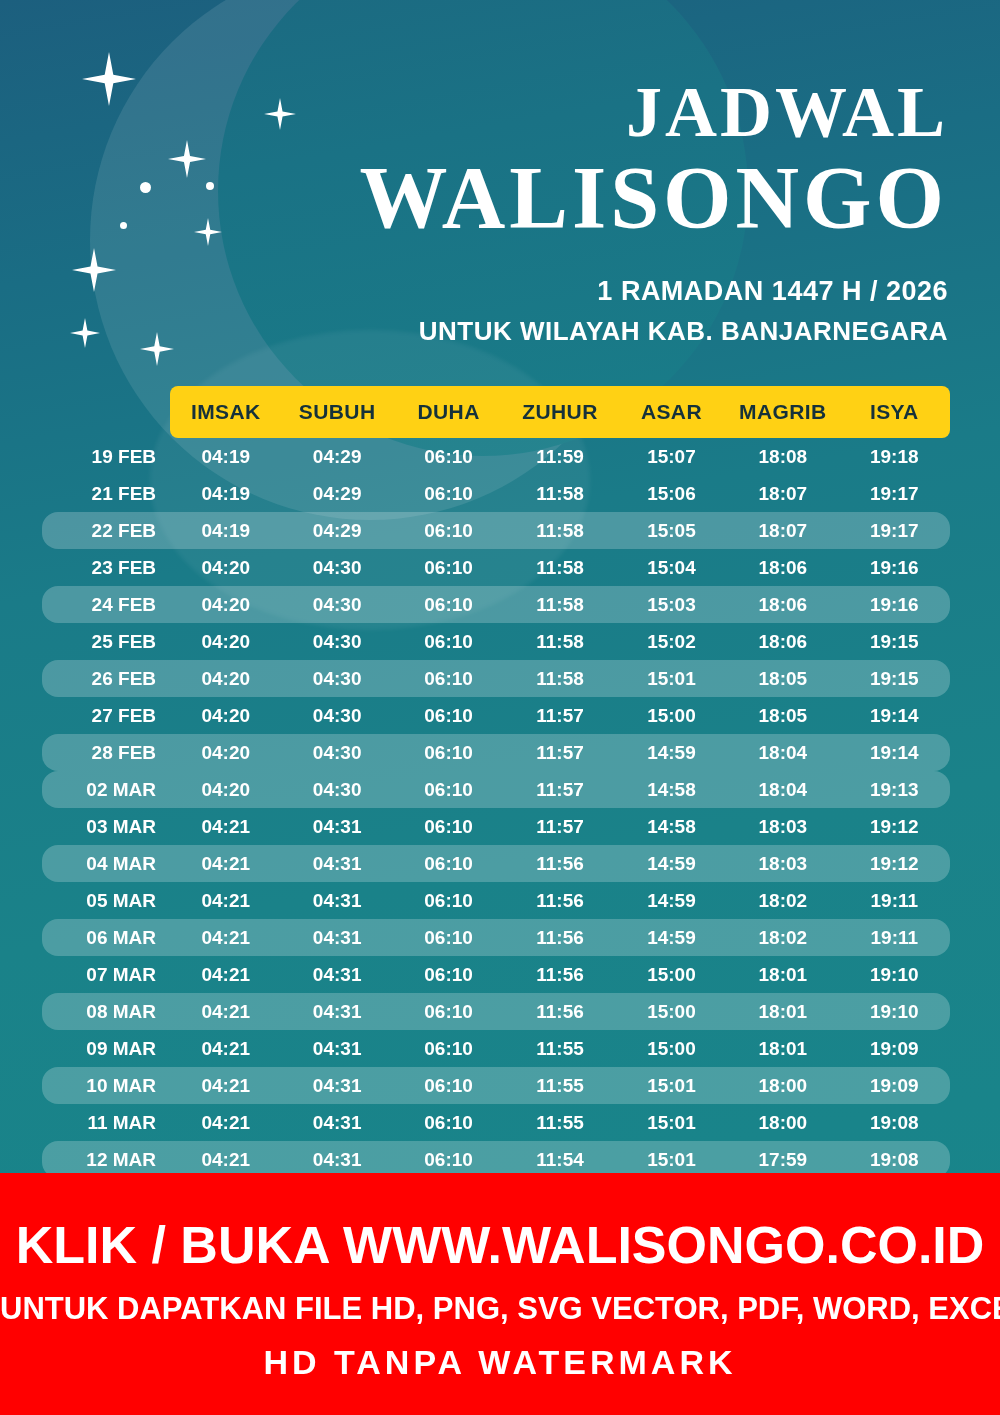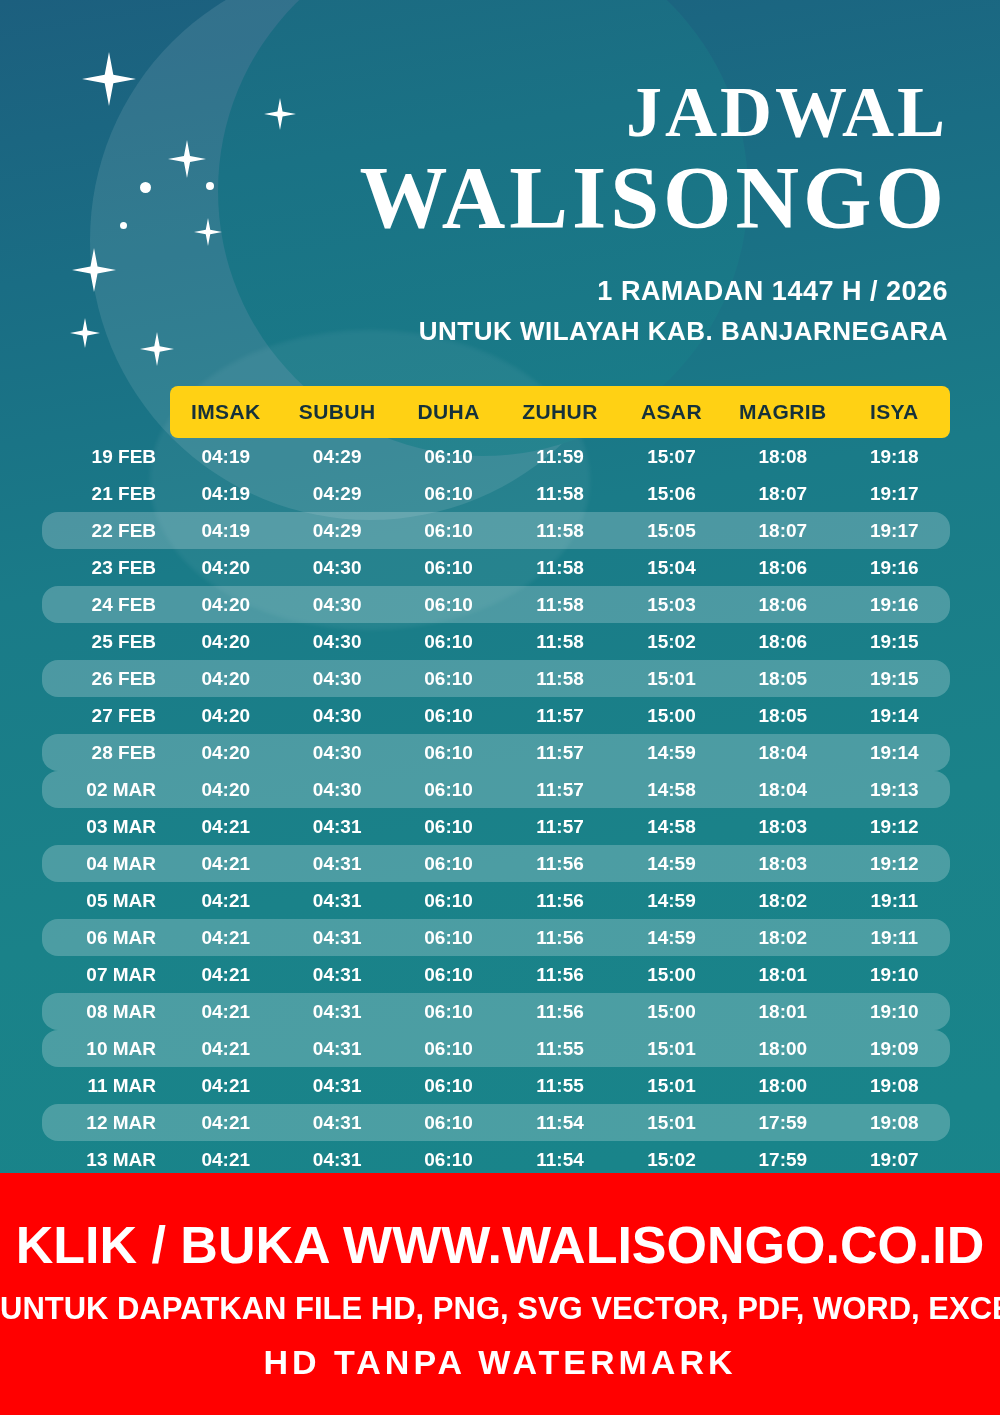--- a/index.html
+++ b/index.html
@@ -423,20 +423,30 @@
           <tr class="alt">
             <td class="date-cell">08 MAR</td>
             <td>04:21</td>
             <td>04:31</td>
             <td>06:10</td>
             <td>11:56</td>
             <td>15:00</td>
             <td>18:01</td>
             <td class="last-cell">19:10</td>
           </tr>
+          <tr>
+            <td class="date-cell">09 MAR</td>
+            <td>04:21</td>
+            <td>04:31</td>
+            <td>06:10</td>
+            <td>11:55</td>
+            <td>15:00</td>
+            <td>18:01</td>
+            <td class="last-cell">19:09</td>
+          </tr>
           <tr class="alt">
             <td class="date-cell">10 MAR</td>
             <td>04:21</td>
             <td>04:31</td>
             <td>06:10</td>
             <td>11:55</td>
             <td>15:01</td>
             <td>18:00</td>
             <td class="last-cell">19:09</td>
           </tr>

